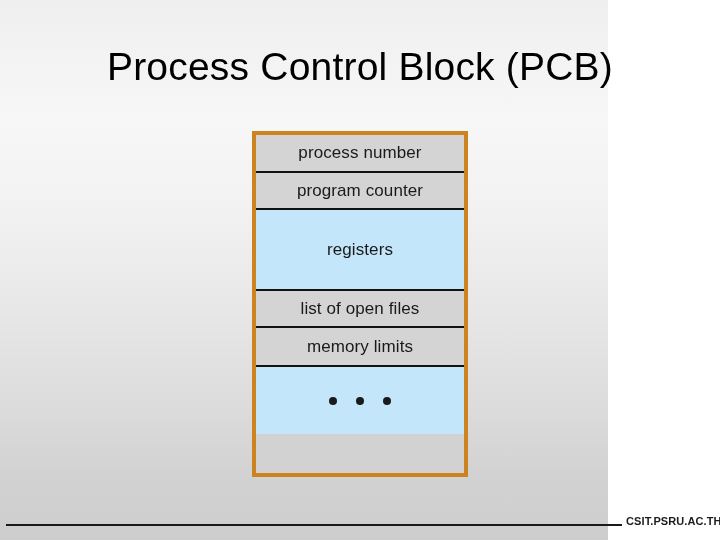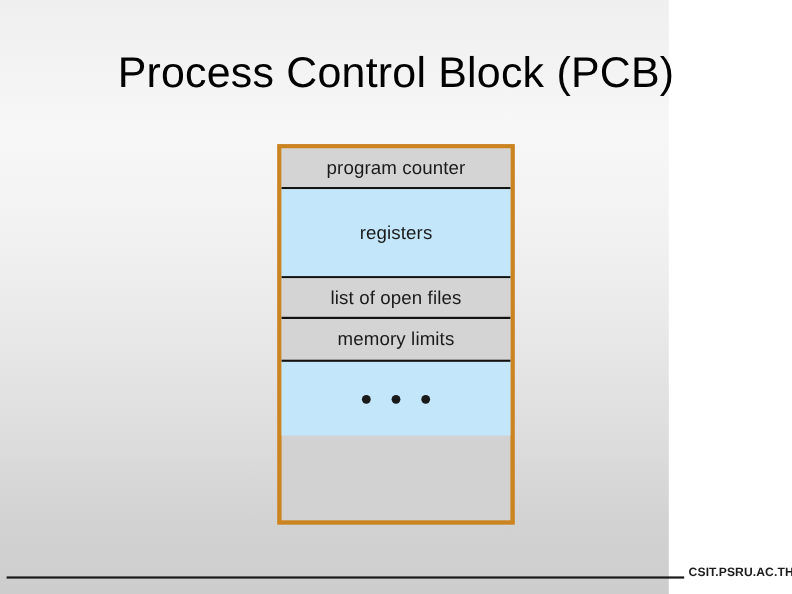--- a/index.html
+++ b/index.html
@@ -130,20 +130,21 @@
 </head>
 <body>
 
 <div id="slide">
 
   <div id="slide-title">Process Control Block (PCB)</div>
 
   <div id="pcb-diagram">
 
 
+    <div class="pcb-row row-gray h-number">process number</div>
 
     <div class="pcb-row row-gray h-counter">program counter</div>
 
     <div class="pcb-row row-blue h-registers">registers</div>
 
     <div class="pcb-row row-gray h-files">list of open files</div>
 
     <div class="pcb-row row-gray h-memory">memory limits</div>
 
     <div class="pcb-row row-blue h-dots dots">

